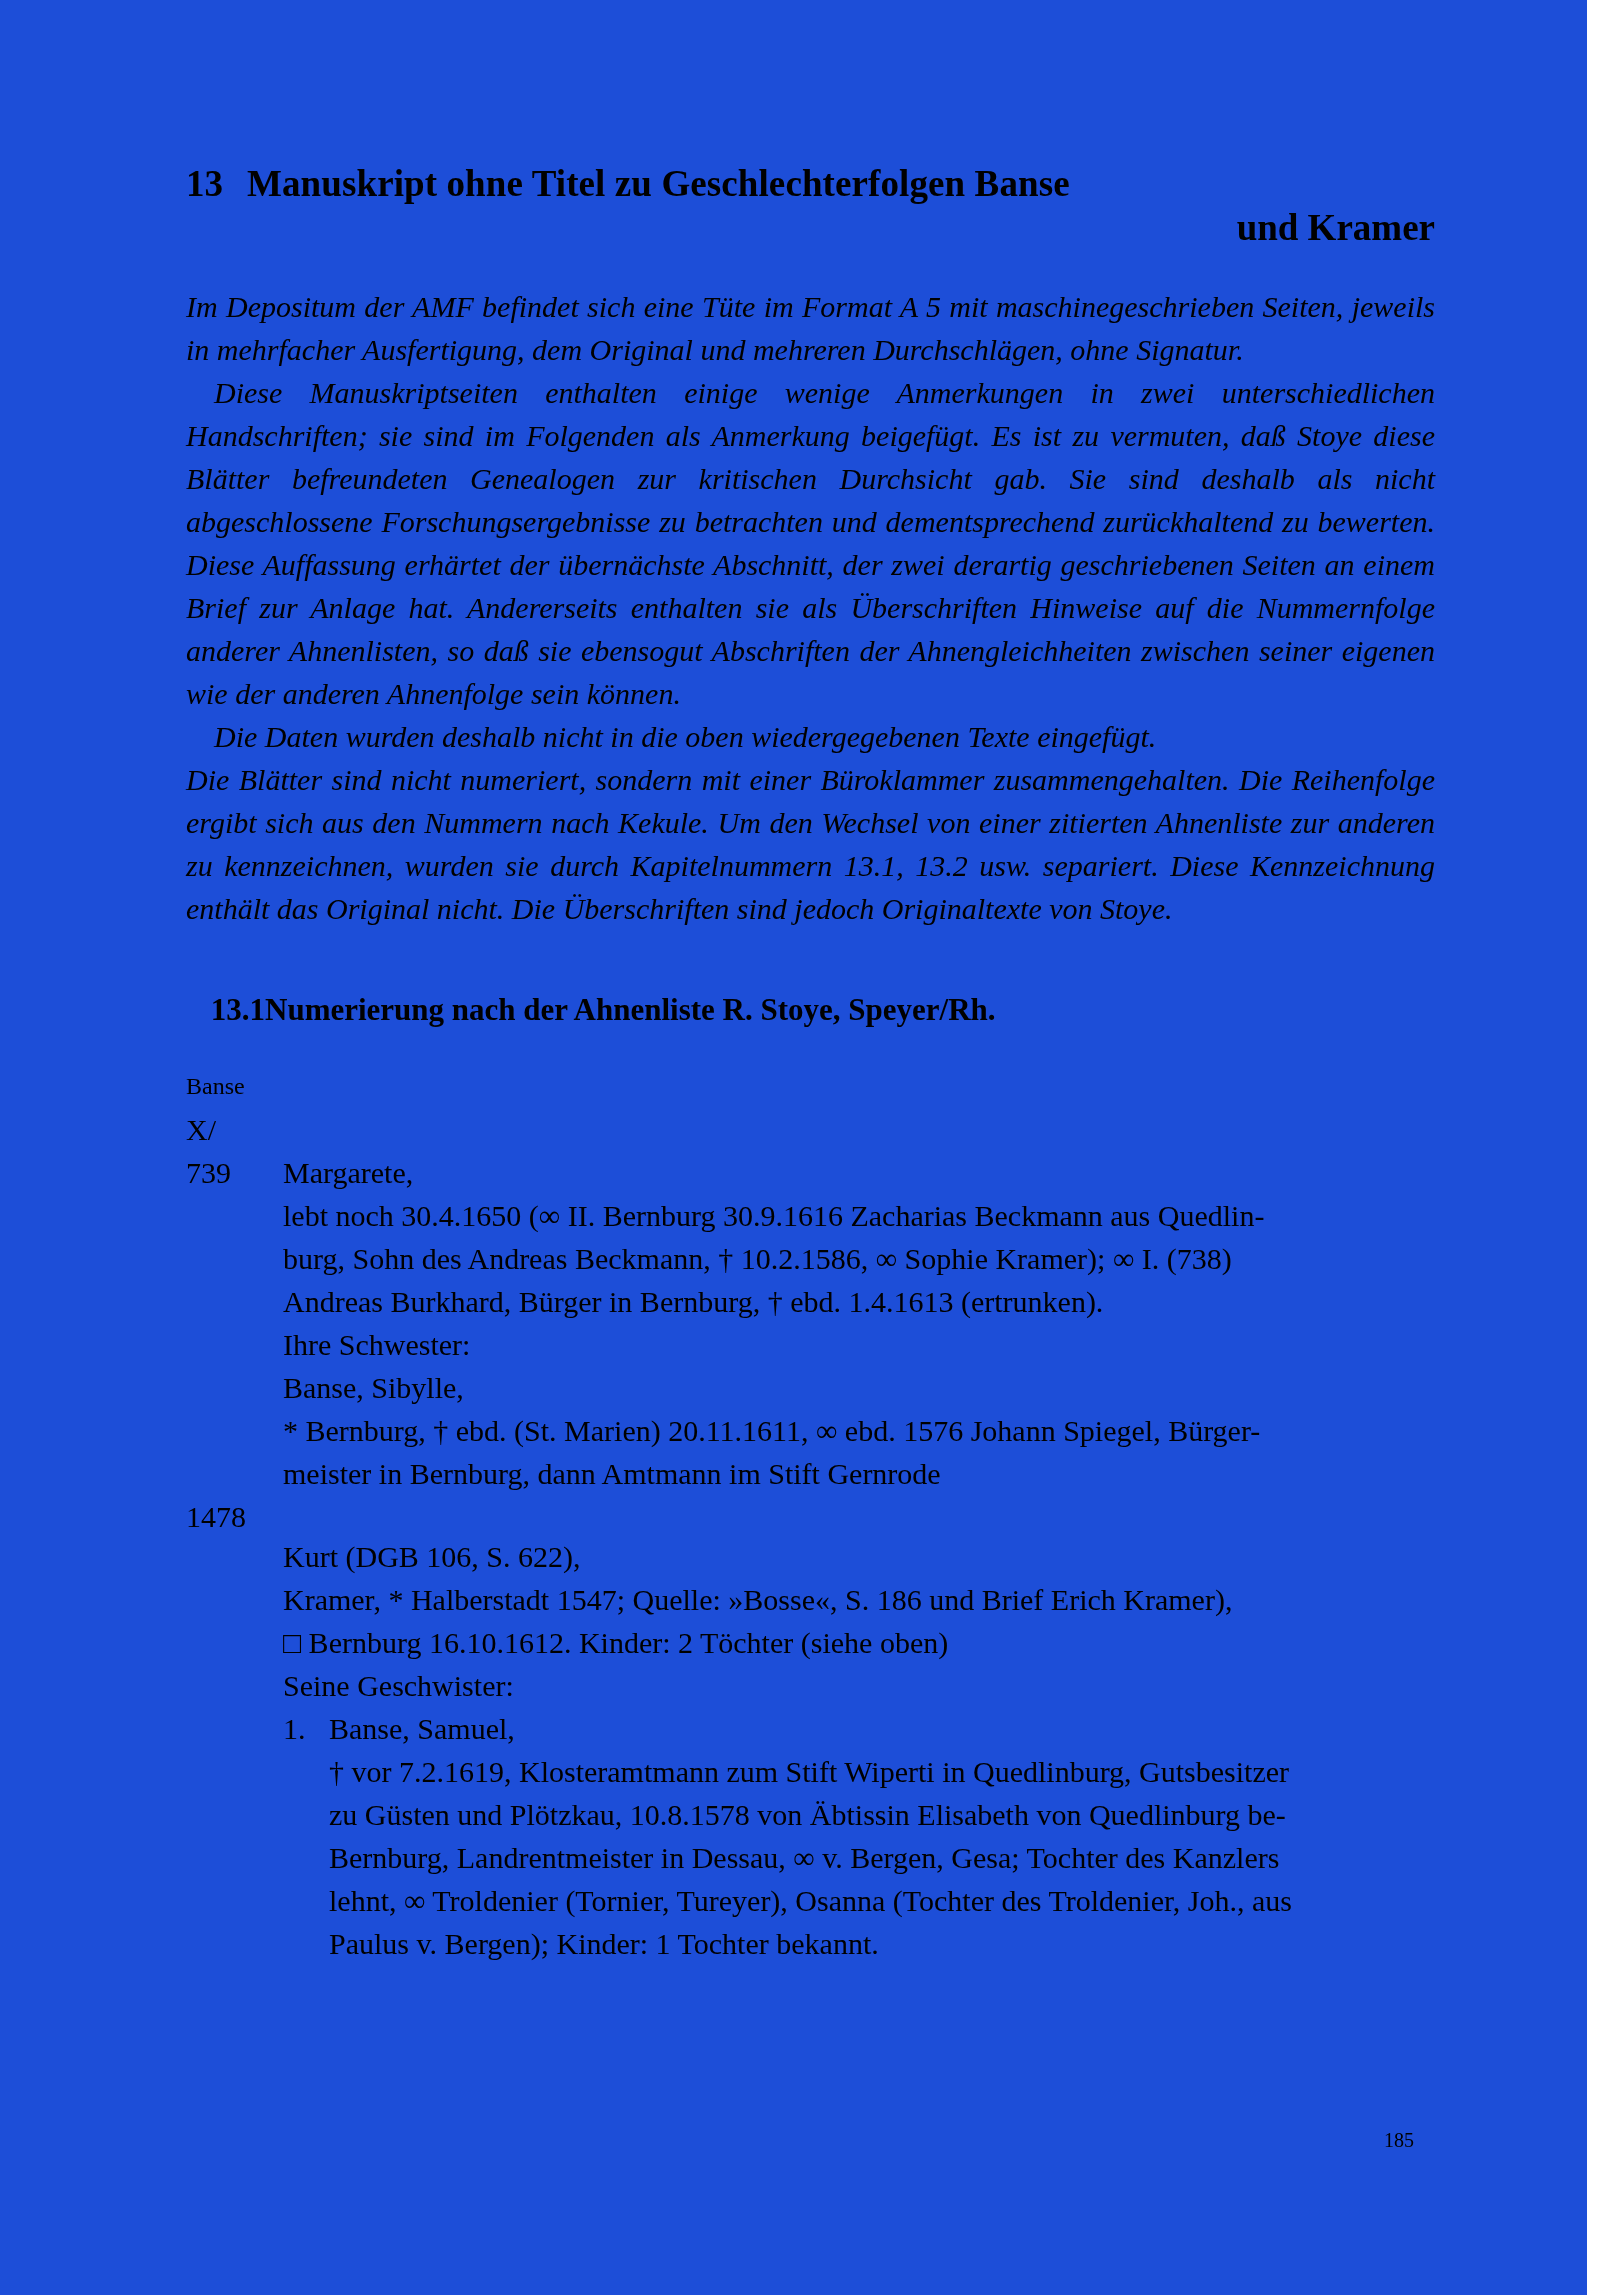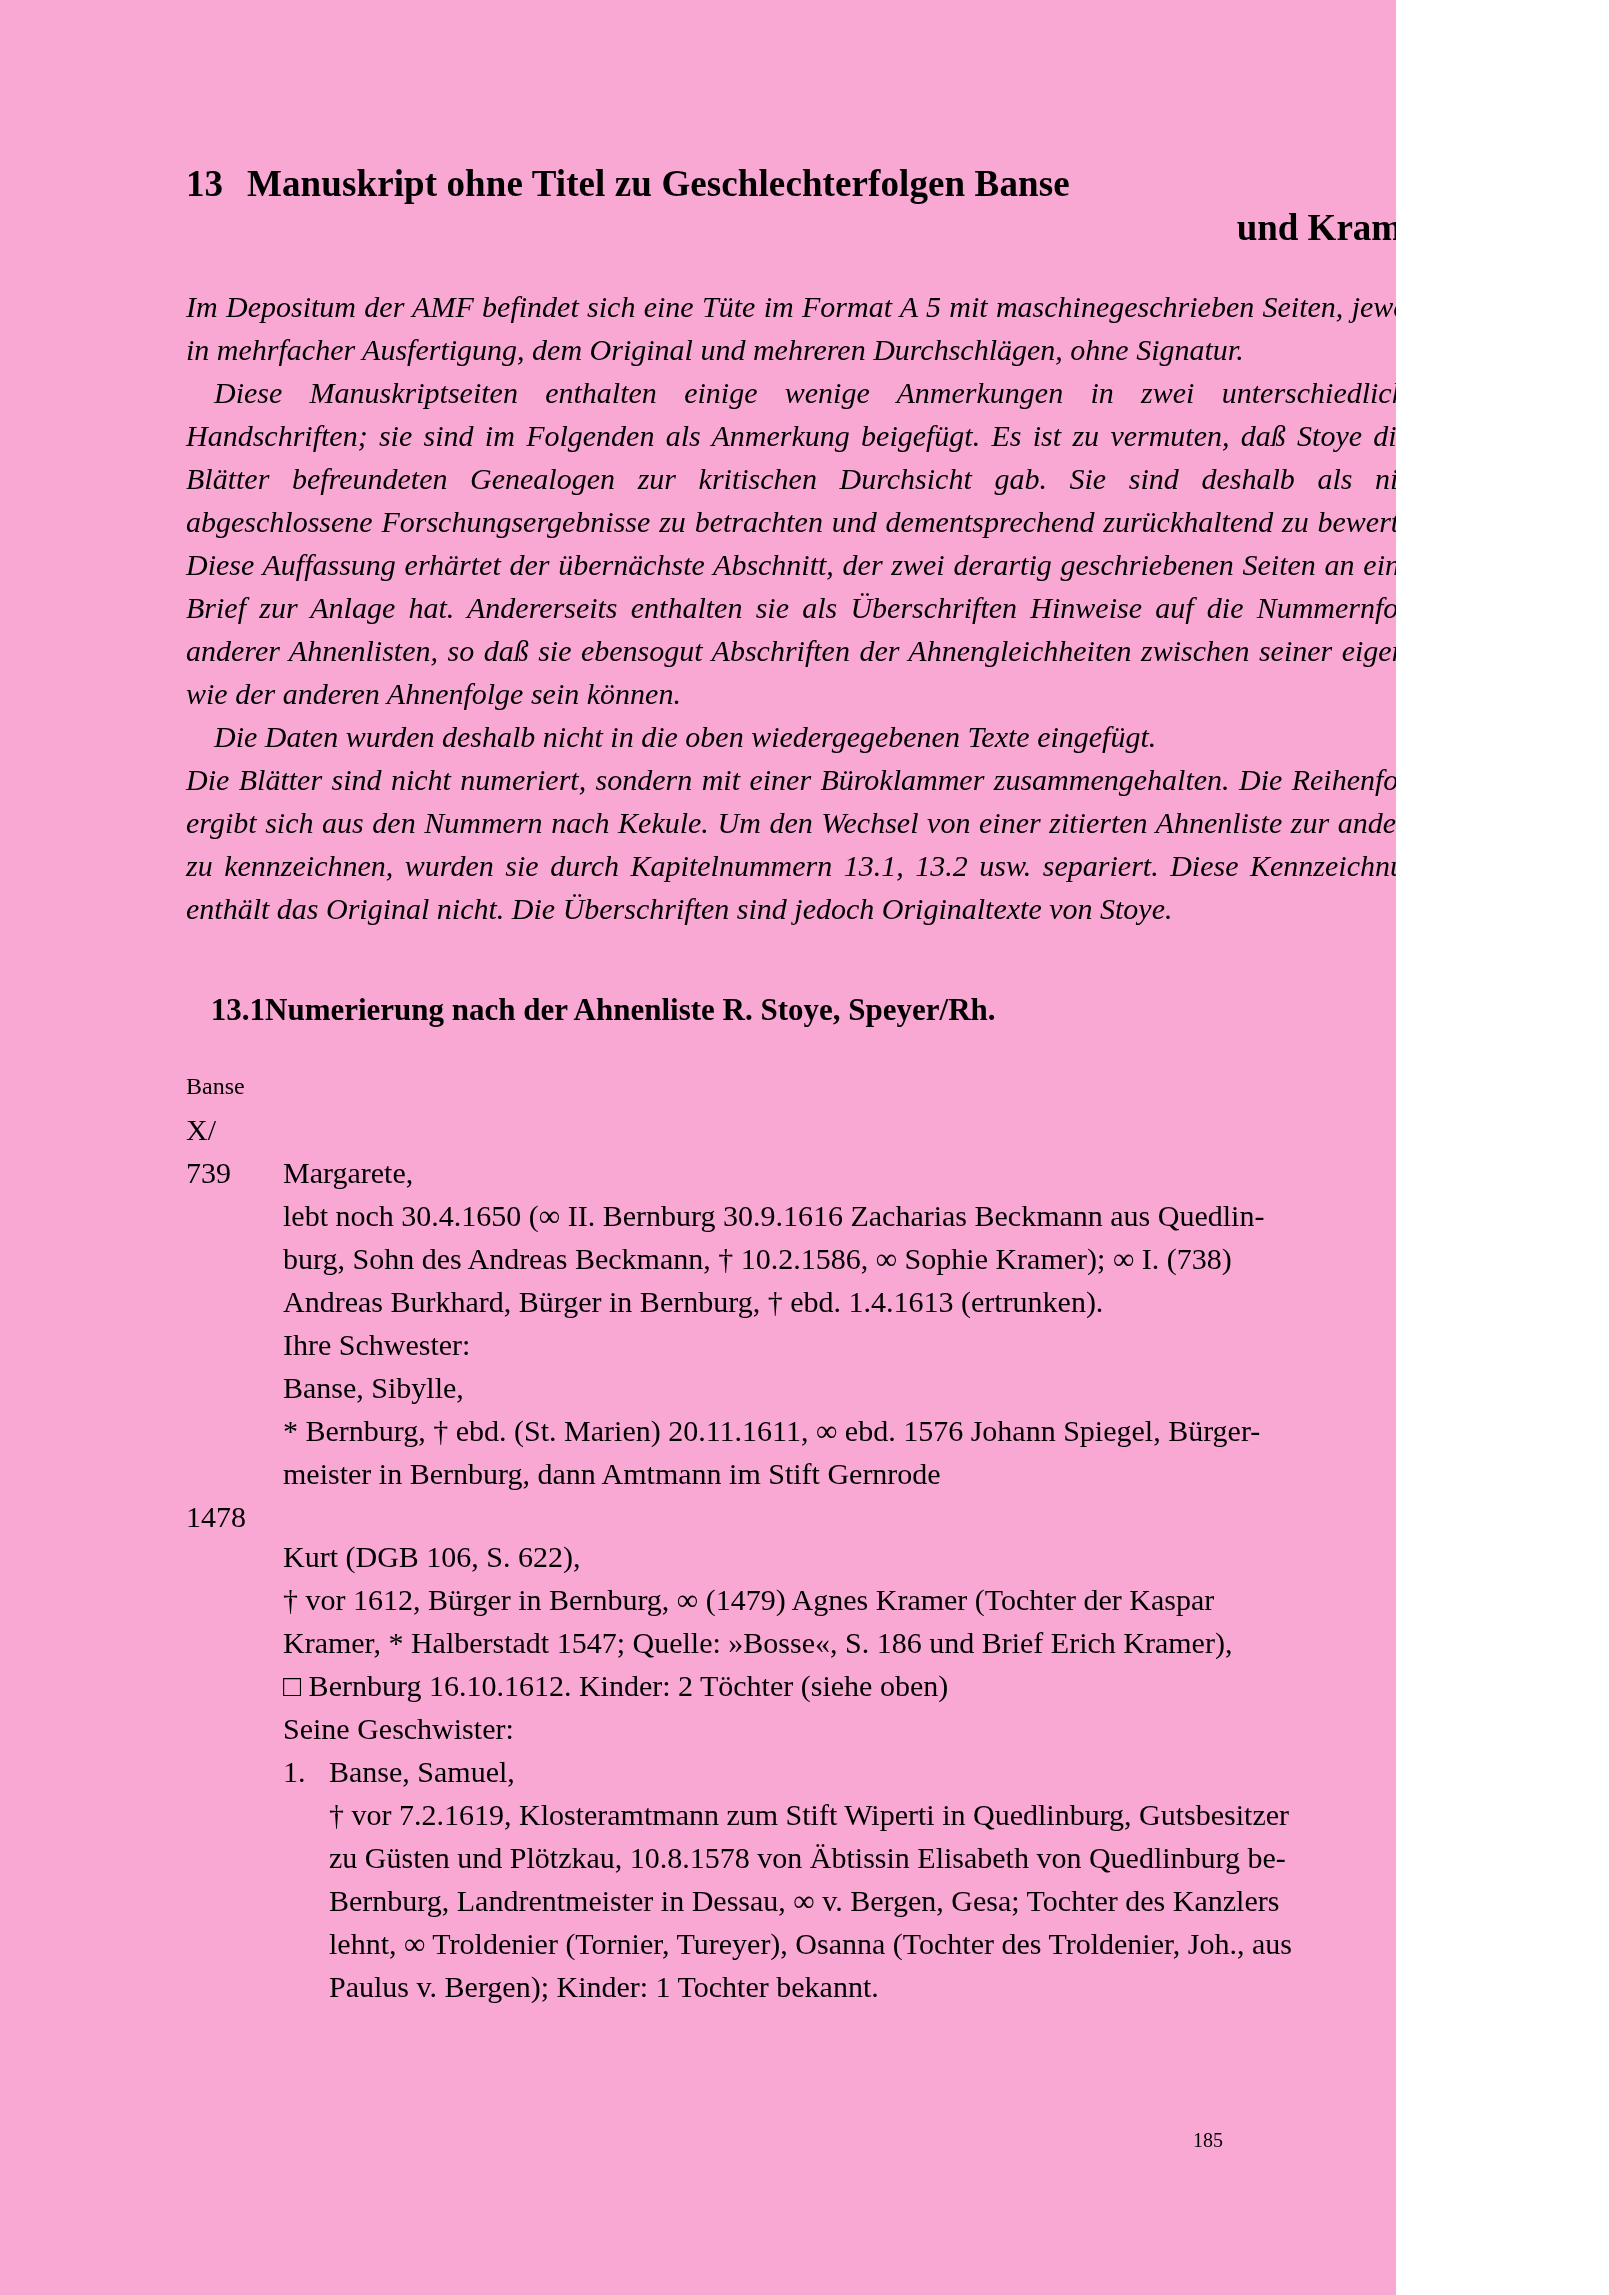--- a/index.html
+++ b/index.html
@@ -6,23 +6,23 @@
     margin: 0;
     padding: 0;
     background: #ffffff;
   }
   body {
     font-family: "Liberation Serif", "DejaVu Serif", serif;
     color: #000000;
   }
   .page {
     position: relative;
-    width: 1396px;
+    width: 1587px;
     height: 2295px;
-    background: #f9a8d4;
+    background: #1d4ed8;
     box-sizing: border-box;
     overflow: hidden;
   }
   .content {
     position: absolute;
     left: 186px;
     top: 0;
     width: 1249px;
   }
 
@@ -200,21 +200,20 @@
           <span class="ln nojust">Banse, Sibylle,</span>
           <span class="ln">* Bernburg, † ebd. (St. Marien) 20.11.1611, ∞ ebd. 1576 Johann Spiegel, Bürger-</span>
           <span class="ln nojust">meister in Bernburg, dann Amtmann im Stift Gernrode</span>
         </span>
       </div>
 
       <div class="entry spaced">
         <span class="kekule">1478</span>
         <span class="body">
           <span class="ln nojust">Kurt (DGB 106, S. 622),</span>
-          <span class="ln">† vor 1612, Bürger in Bernburg, ∞ (1479) Agnes Kramer (Tochter der Kaspar</span>
           <span class="ln">Kramer, * Halberstadt 1547; Quelle: »Bosse«, S. 186 und Brief Erich Kramer),</span>
           <span class="ln nojust">□ Bernburg 16.10.1612. Kinder: 2 Töchter  (siehe oben)</span>
           <span class="ln nojust">Seine Geschwister:</span>
 
           <span class="subitem">
             <span class="marker">1.</span>
             <span class="sub-body">
               <span class="ln nojust">Banse, Samuel,</span>
               <span class="ln">† vor 7.2.1619, Klosteramtmann zum Stift Wiperti in Quedlinburg, Gutsbesitzer</span>
               <span class="ln">zu Güsten und Plötzkau, 10.8.1578 von Äbtissin Elisabeth von Quedlinburg be-</span>

